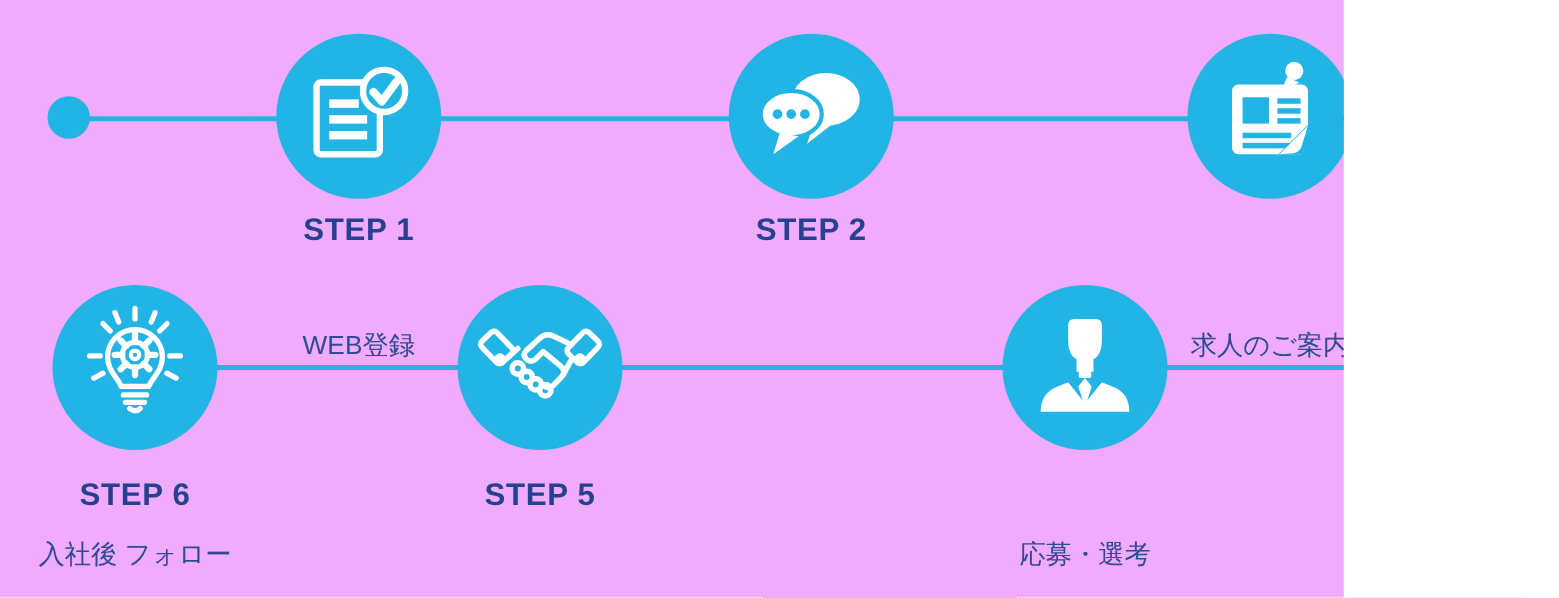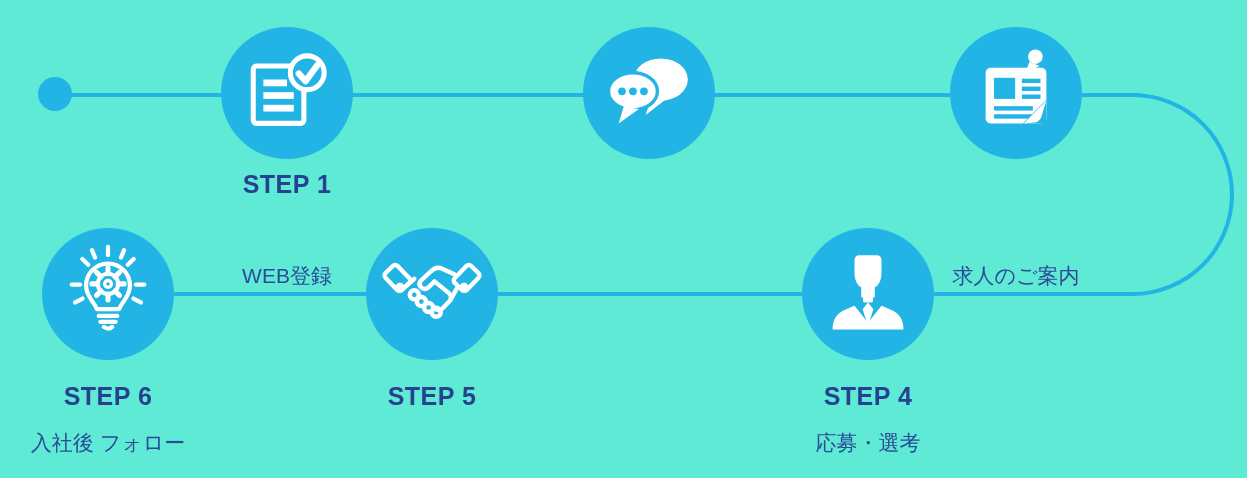--- a/index.html
+++ b/index.html
@@ -3,22 +3,22 @@
 <meta charset="utf-8">
 <style>
   :root{
     --accent:#23b4e6;
     --navy:#26418f;
     --desc:#2c4a96;
   }
   html,body{margin:0;padding:0;background:#fff;}
   .stage{
     position:relative;
-    width:1247px;height:478px;
-    background:#5eead4;
+    width:1075px;height:478px;
+    background:#f0abfc;
     overflow:hidden;
     font-family:"Liberation Sans","DejaVu Sans",sans-serif;
   }
   .h-line{position:absolute;height:4px;background:var(--accent);border-radius:2px;z-index:1;}
   .line-top{left:55px;top:93px;width:1085px;}
   .line-bottom{left:106px;top:292px;width:940px;}
   .curve{
     position:absolute;left:1030px;top:93px;width:204px;height:203px;
     border:4px solid var(--accent);border-left:none;
     border-radius:0 103px 103px 0;box-sizing:border-box;z-index:1;
@@ -79,20 +79,21 @@
       <svg width="108" height="108" viewBox="0 0 64 64">
         <ellipse cx="39" cy="24" rx="16" ry="12.5" fill="#fff"></ellipse>
         <path d="M34 33 L43 35 L30 45 Z" fill="#fff"></path>
         <ellipse cx="22.5" cy="31" rx="14.5" ry="11" fill="#fff" stroke="var(--accent)" stroke-width="2"></ellipse>
         <path d="M17 40 L26 41.5 L14 50 Z" fill="#fff"></path>
         <circle cx="16" cy="31" r="2.3" fill="var(--accent)"></circle>
         <circle cx="22.5" cy="31" r="2.3" fill="var(--accent)"></circle>
         <circle cx="29" cy="31" r="2.3" fill="var(--accent)"></circle>
       </svg>
     </div>
+    <div class="step-label">STEP 2</div>
   </div>
 
   <div class="node top" style="left:866px">
     <div class="circle">
       <svg width="108" height="108" viewBox="0 0 64 64">
         <rect x="14" y="17" width="36" height="33" rx="3" fill="#fff"></rect>
         <rect x="19" y="23" width="12.5" height="12.5" fill="var(--accent)"></rect>
         <rect x="35.5" y="23.5" width="11" height="2.6" fill="var(--accent)"></rect>
         <rect x="35.5" y="28.2" width="11" height="2.6" fill="var(--accent)"></rect>
         <rect x="35.5" y="32.9" width="11" height="2.6" fill="var(--accent)"></rect>
@@ -110,21 +111,20 @@
   <div class="node bottom" style="left:718px">
     <div class="circle">
       <svg width="108" height="108" viewBox="0 0 64 64">
         <path d="M24 12 q0 -3 3 -3 h10 q3 0 3 3 v7 q0 10 -8 10 t-8 -10 z" fill="#fff"></path>
         <rect x="28" y="26" width="8" height="8" fill="#fff"></rect>
         <path d="M11 53 q0 -9 8 -12 l5 -2 L32 49 l8 -10 l5 2 q8 3 8 12 z" fill="#fff"></path>
         <rect x="29" y="33.5" width="6" height="3.5" rx="1" fill="#fff"></rect>
         <path d="M32 37 L28.8 41 L32 51 L35.2 41 Z" fill="#fff"></path>
       </svg>
     </div>
-    <div class="step-label">STEP 4</div>
     <div class="desc-label">応募・選考</div>
   </div>
 
   <div class="node bottom" style="left:282px">
     <div class="circle">
       <svg width="108" height="108" viewBox="0 0 64 64">
         <g fill="none" stroke="#fff" stroke-width="2.6" stroke-linecap="round" stroke-linejoin="round">
           <rect x="6.5" y="15.5" width="10" height="14" rx="2" transform="rotate(-44 11.5 22.5)"></rect>
           <circle cx="13" cy="28" r="1.4"></circle>
           <rect x="47.5" y="15.5" width="10" height="14" rx="2" transform="rotate(44 52.5 22.5)"></rect>

